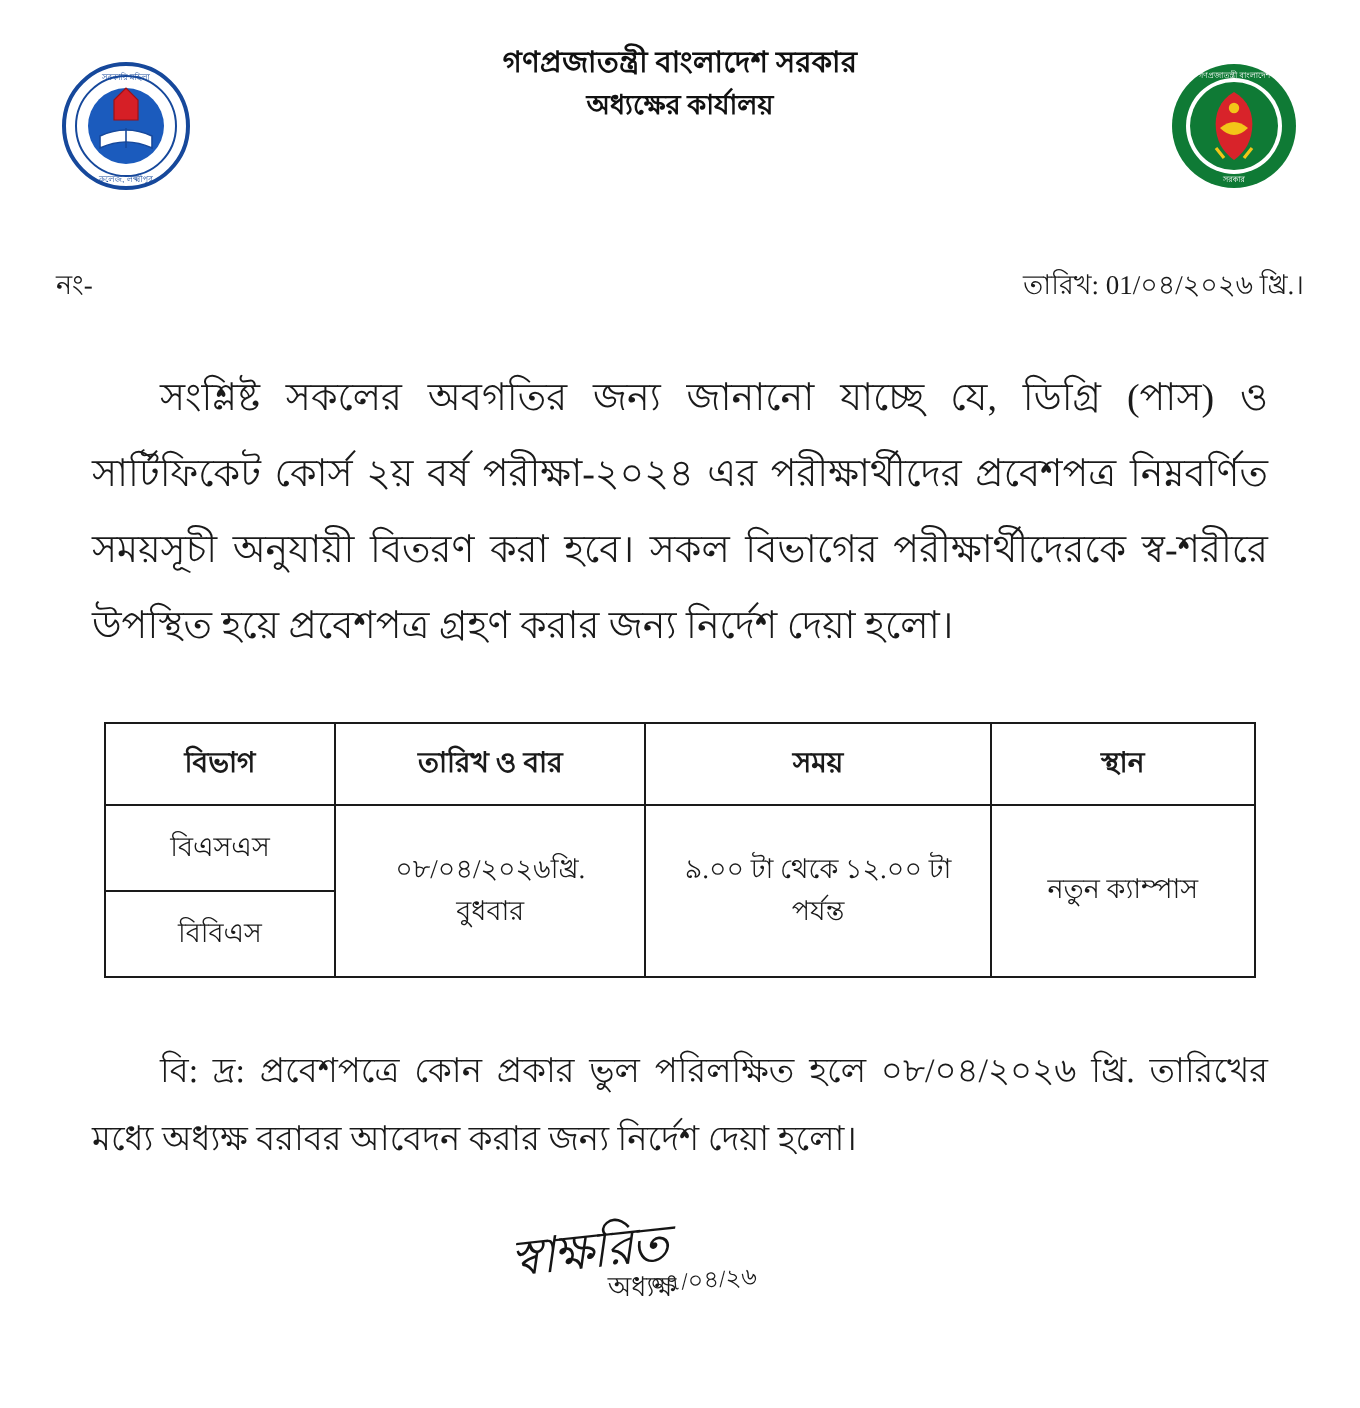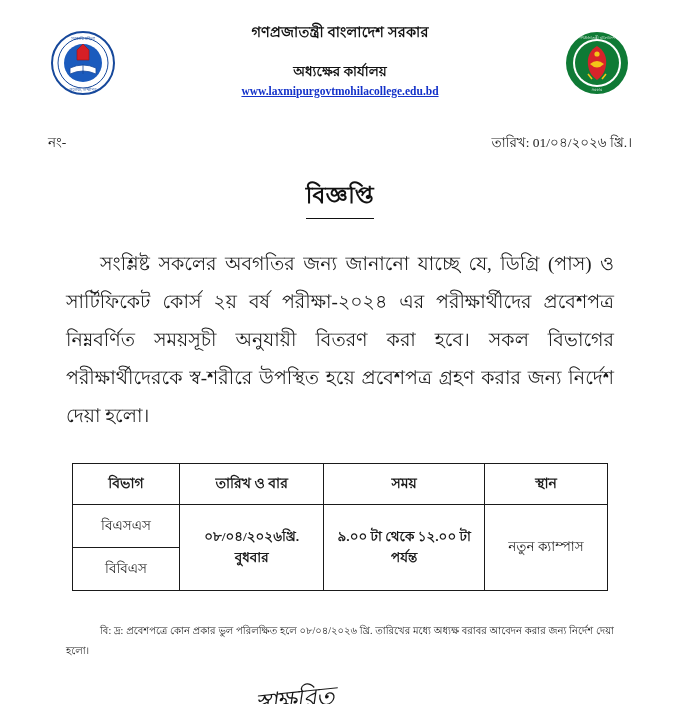--- a/index.html
+++ b/index.html
@@ -12,21 +12,21 @@
     background: #ffffff;
     font-family: "Liberation Serif", "DejaVu Serif", serif;
     color: #1a1a1a;
     overflow: hidden;
   }
   .page {
     position: relative;
     width: 680px;
     height: 704px;
     box-sizing: border-box;
-    padding: 0 44px;
+    padding: 0 24px;
   }
 
   
   .header {
     position: relative;
     height: 112px;
     padding-top: 22px;
     box-sizing: border-box;
   }
   .logo-left, .logo-right {
@@ -45,21 +45,20 @@
   .h-line1 {
     font-size: 14.5px;
     font-weight: bold;
     color: #111;
     letter-spacing: .2px;
   }
   .h-line2 {
     font-size: 13.5px;
     font-weight: bold;
     color: #111;
-    margin-top: 19px;
   }
   .h-line3 {
     font-size: 13.5px;
     font-weight: bold;
     color: #111;
   }
   .h-line4 {
     font-size: 11.5px;
     color: #111;
     margin-top: 2px;
@@ -135,27 +134,26 @@
   }
   table.notice td {
     height: 30px;
   }
   .col-dept  { width: 20%; }
   .col-date  { width: 27%; }
   .col-time  { width: 30%; }
   .col-place { width: 23%; margin-left: 46px; }
   .cell-two-line {
     line-height: 1.55;
-    font-weight: bold;
   }
 
   
   .note {
     margin-top: 30px;
-    font-size: 10px;
+    font-size: 17px;
     line-height: 2.0;
     text-align: justify;
     padding: 0 22px;
     text-indent: 34px;
   }
 
   
   .sign-block {
     margin-top: 26px;
     text-align: center;
@@ -217,32 +215,28 @@
         <circle cx="33" cy="24" r="2.6" fill="#f3c518"></circle>
         <path d="M24 44 l4 5 M42 44 l-4 5" stroke="#f3c518" stroke-width="1.6"></path>
         <text x="33" y="9" font-size="4" fill="#ffffff" text-anchor="middle" font-family="'Liberation Sans', sans-serif">গণপ্রজাতন্ত্রী বাংলাদেশ</text>
         <text x="33" y="61" font-size="4" fill="#ffffff" text-anchor="middle" font-family="'Liberation Sans', sans-serif">সরকার</text>
       </svg>
     </div>
 
     <div class="header-center">
       <div class="h-line1">গণপ্রজাতন্ত্রী বাংলাদেশ সরকার</div>
       <div class="h-line2">অধ্যক্ষের কার্যালয়</div>
-      <div class="h-line5">www.laxmipurgovtmohilacollege.edu.bd</div>
     </div>
   </div>
 
   <div class="ref-row">
     <div>নং-</div>
     <div>তারিখ: 01/০৪/২০২৬ খ্রি.।</div>
   </div>
 
-  <div class="title-wrap">
-    <span class="title">বিজ্ঞপ্তি</span>
-  </div>
 
   <div class="body-par">সংশ্লিষ্ট সকলের অবগতির জন্য জানানো যাচ্ছে যে, ডিগ্রি (পাস) ও সার্টিফিকেট কোর্স ২য় বর্ষ পরীক্ষা-২০২৪ এর পরীক্ষার্থীদের প্রবেশপত্র নিম্নবর্ণিত সময়সূচী অনুযায়ী বিতরণ করা হবে। সকল বিভাগের পরীক্ষার্থীদেরকে স্ব-শরীরে উপস্থিত হয়ে প্রবেশপত্র গ্রহণ করার জন্য নির্দেশ দেয়া হলো।</div>
 
   <div class="table-wrap">
     <table class="notice">
       <thead>
         <tr>
           <th class="col-dept">বিভাগ</th>
           <th class="col-date">তারিখ ও বার</th>
           <th class="col-time">সময়</th>

